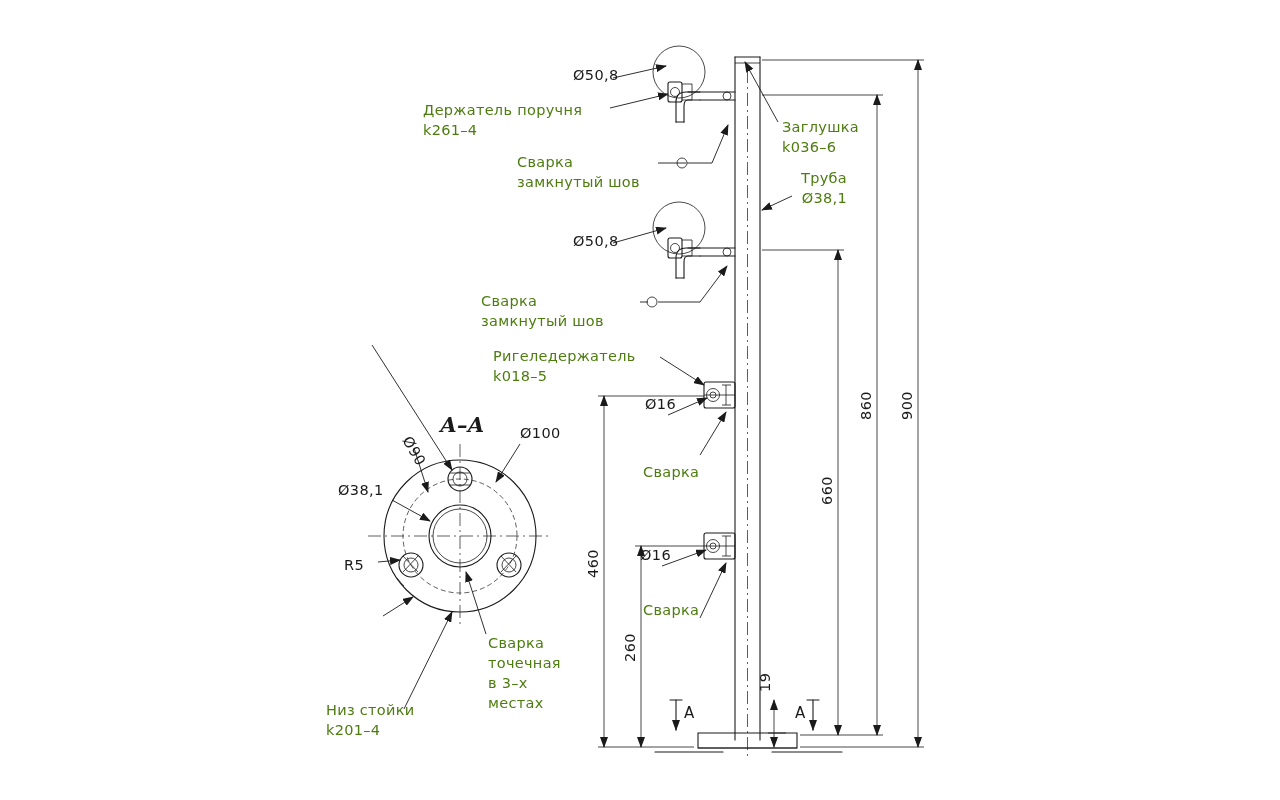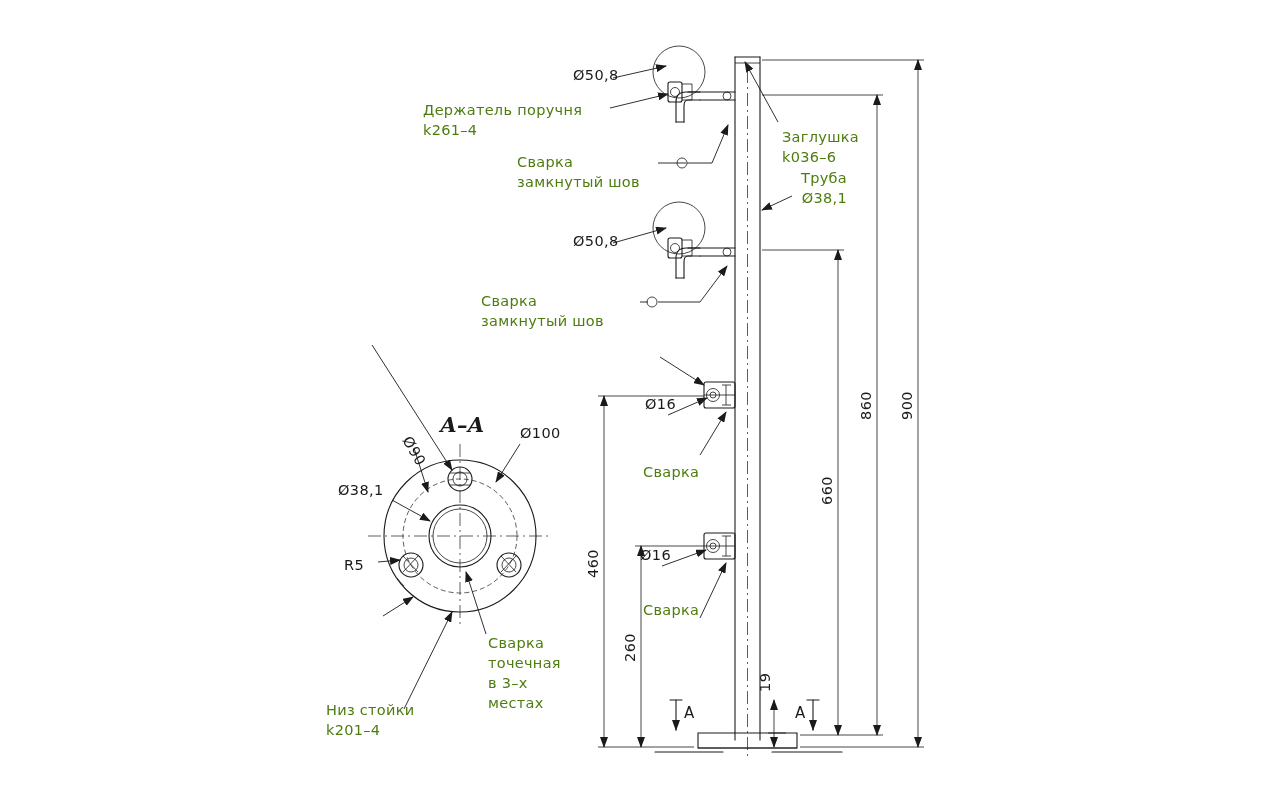--- a/index.html
+++ b/index.html
@@ -316,32 +316,34 @@
     <text class="txt-vert" x="635" y="662" transform="rotate(-90 635 662)">260</text>
     <text class="txt-vert" x="770" y="692" transform="rotate(-90 770 692)">19</text>
 
     <text class="txt-mark" x="684" y="718">A</text>
     <text class="txt-mark" x="795" y="718">A</text>
   </svg>
 
   <div class="label-block" style="left:423px; top:100px; text-align:left;">Держатель поручня
 k261–4</div>
 
-  <div class="label-block" style="left:782px; top:127px; text-align:left;">Заглушка
+  <div class="label-block" style="left:782px; top:117px; text-align:left;">Заглушка
 k036–6</div>
 
   <div class="label-block" style="left:517px; top:152px; text-align:left;">Сварка
 замкнутый шов</div>
 
   <div class="label-block" style="left:801px; top:168px; text-align:right;">Труба
 Ø38,1</div>
 
   <div class="label-block" style="left:481px; top:291px; text-align:left;">Сварка
 замкнутый шов</div>
 
+  <div class="label-block" style="left:493px; top:346px; text-align:left;">Ригеледержатель
+k018–5</div>
 
   <div class="label-block" style="left:643px; top:600px; text-align:left;">Сварка</div>
 
   <div class="label-block" style="left:643px; top:462px; text-align:left;">Сварка</div>
 
 
 
   <div class="label-block" style="left:290px; top:700px; text-align:left;margin-left:36px;">Низ стойки
 k201–4</div>
 

